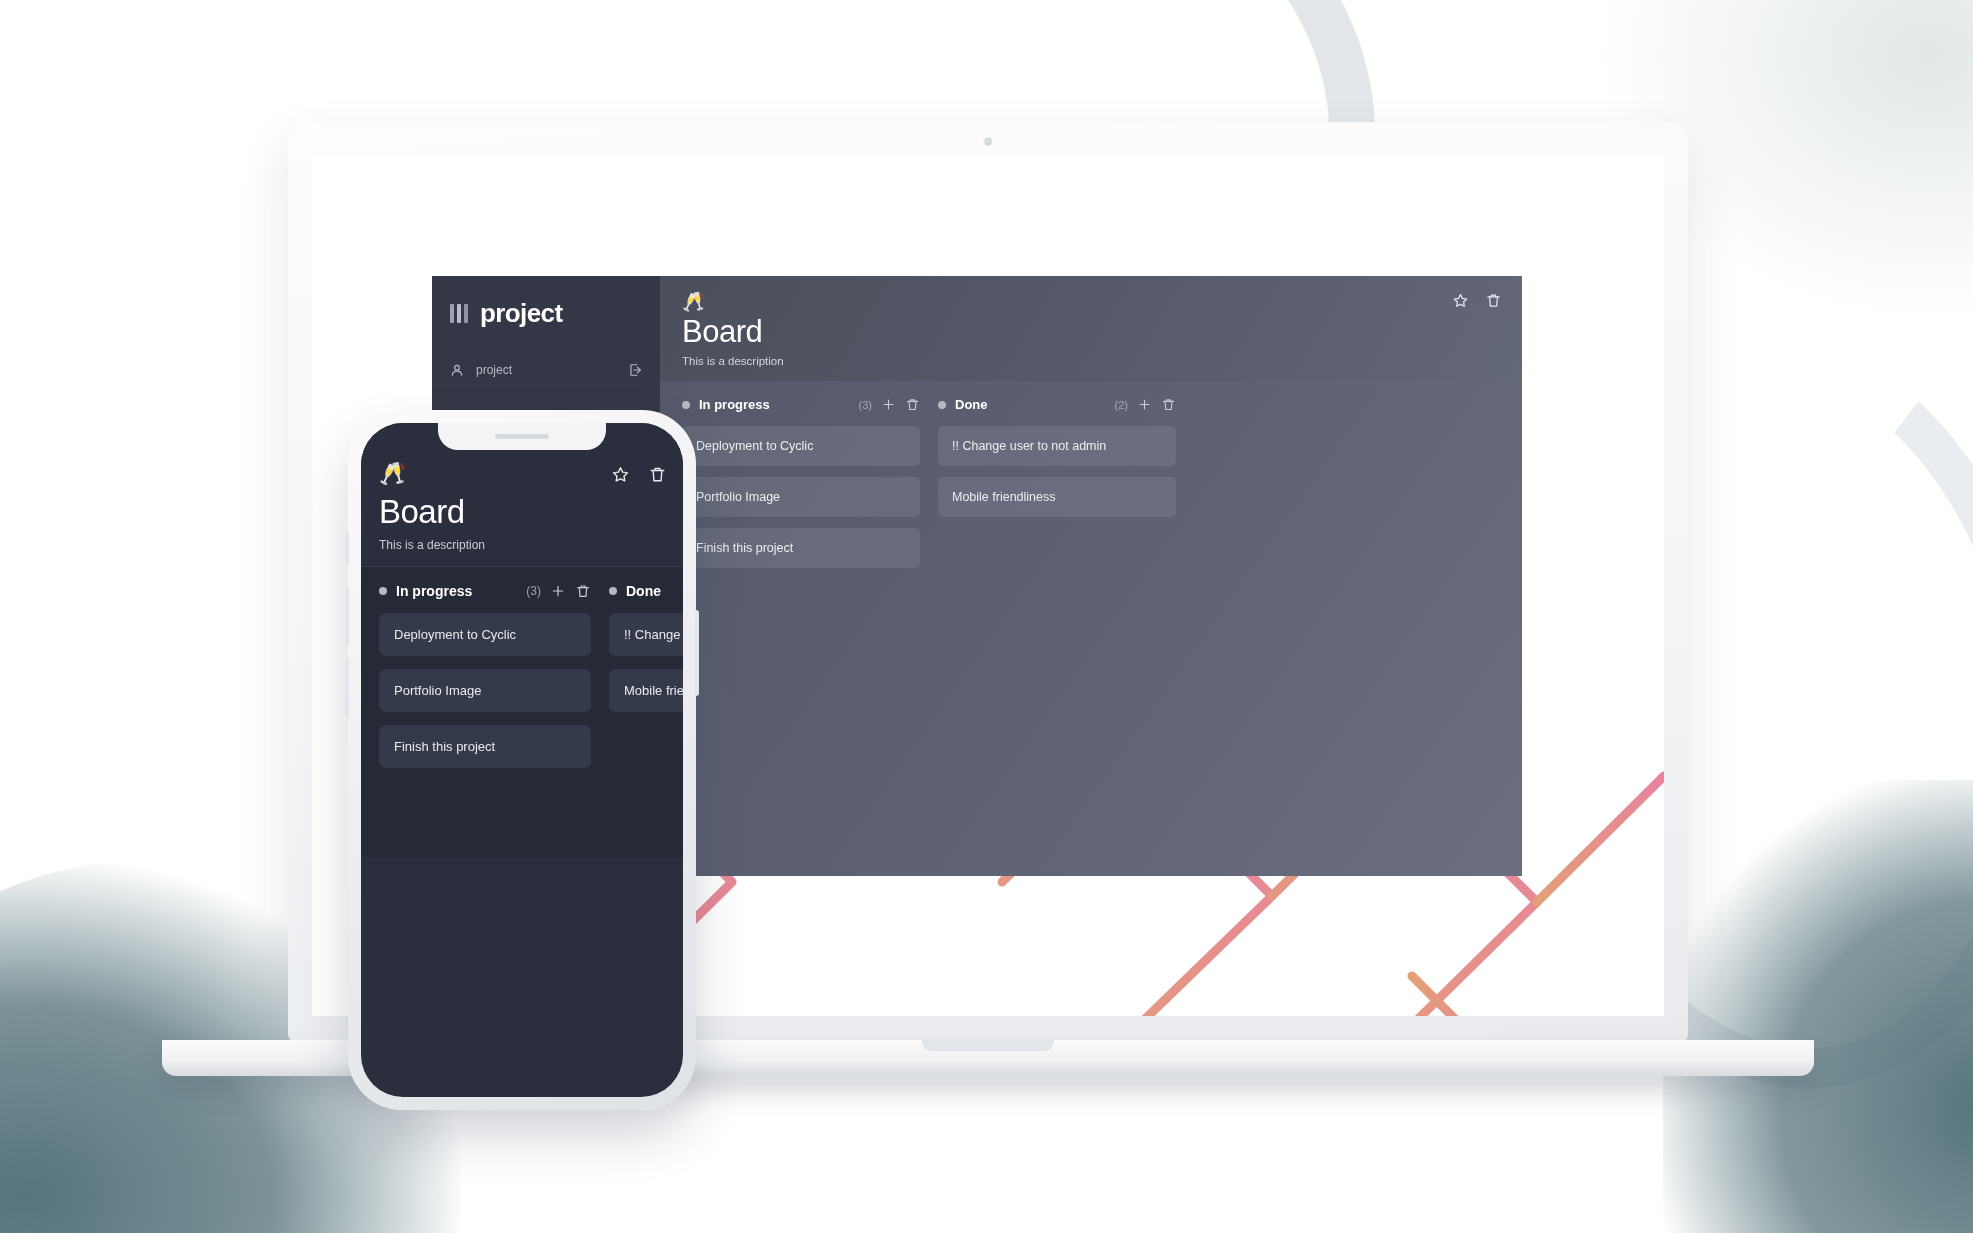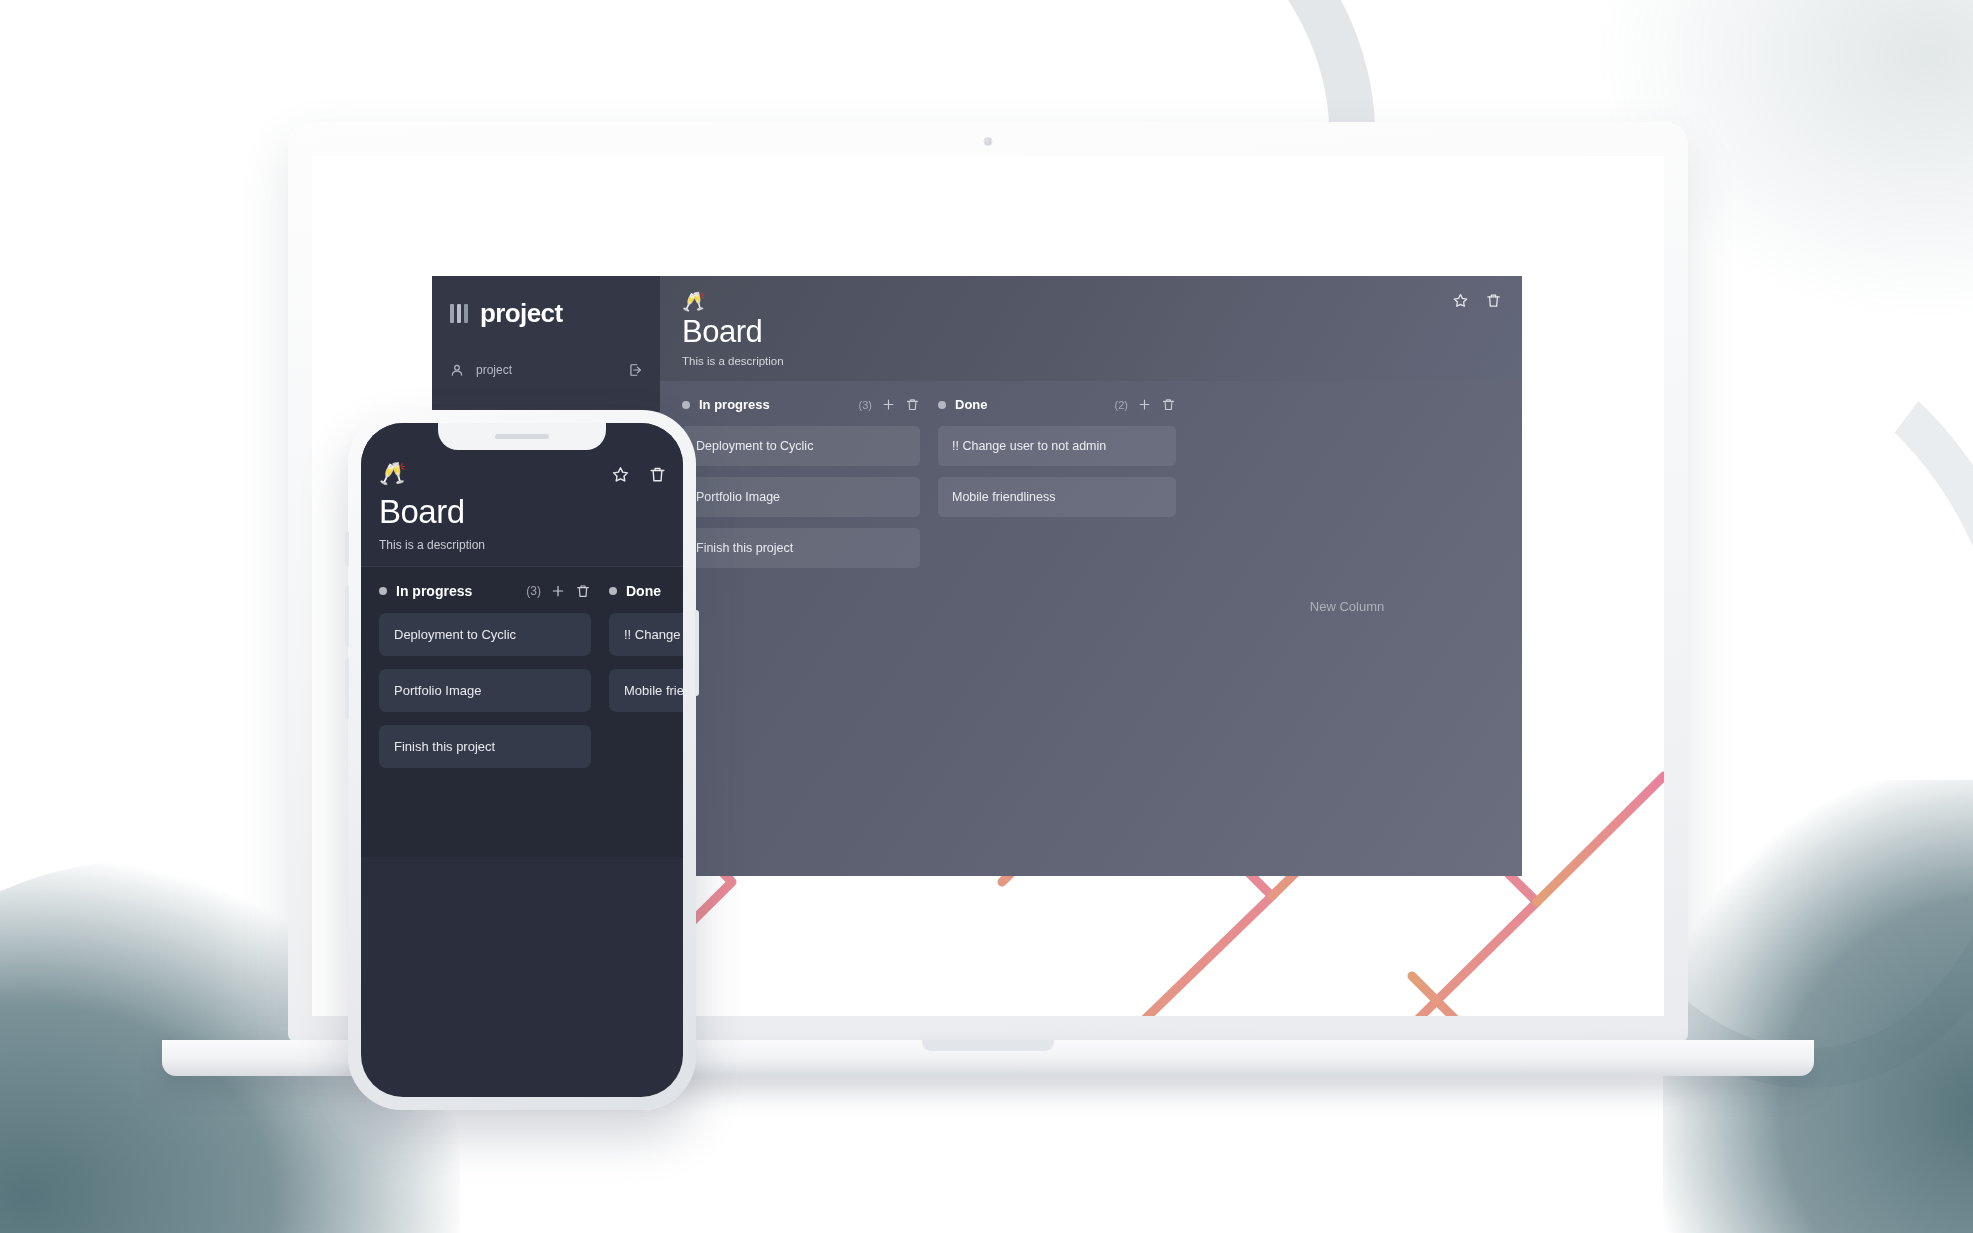--- a/index.html
+++ b/index.html
@@ -339,21 +339,20 @@
                     <path d="M4 7h16"></path>
                       <path d="M9 7V4.5h6V7"></path>
                       <path d="M6.5 7l1 13h9l1-13"></path>
                     </svg>
                 </span>
               </div>
               <div class="card">!! Change user to not admin</div>
               <div class="card">Mobile friendliness</div>
             </div>
 
-            <div class="newcol">New Column</div>
           </div>
         </section>
       </div>
     </div>
   </div>
 
   <div id="laptop-base">
     <div id="laptop-notch"></div>
   </div>
 </div>

